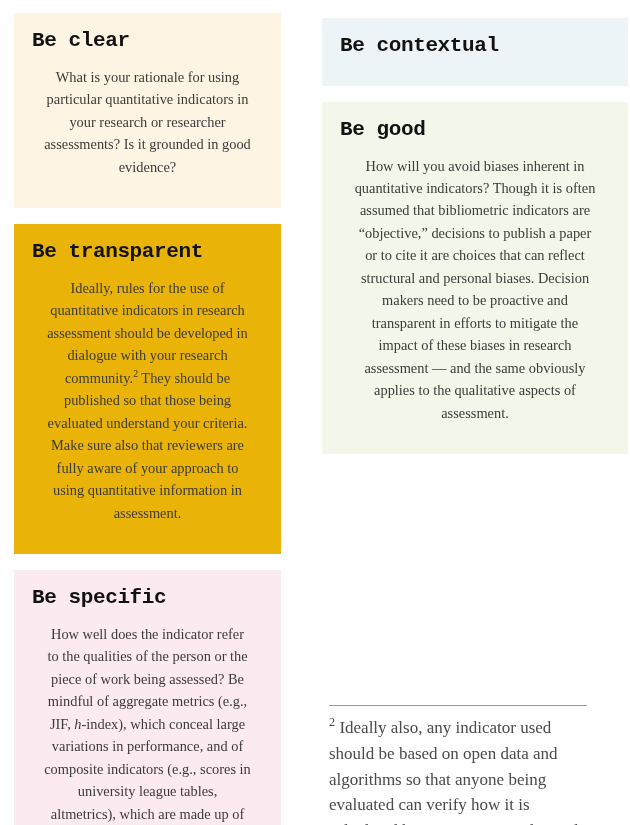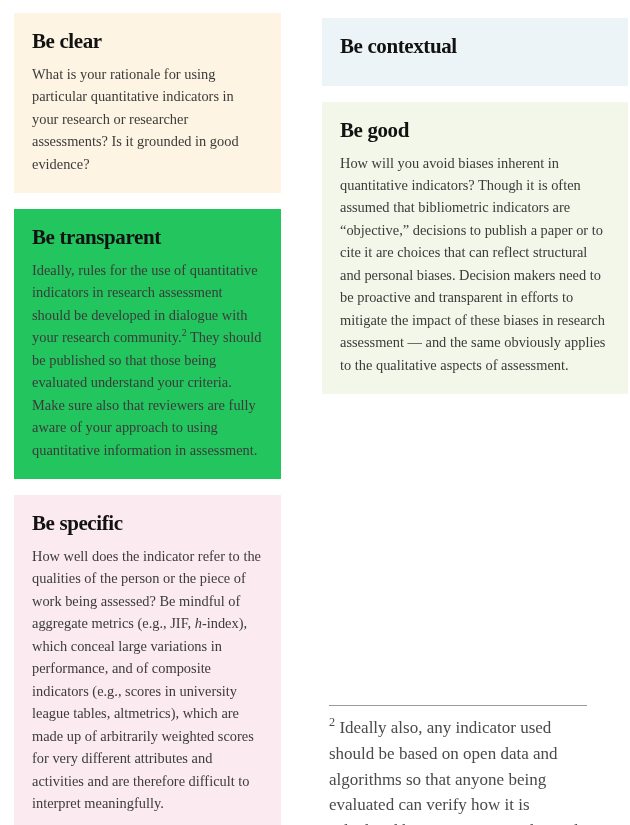--- a/index.html
+++ b/index.html
@@ -36,36 +36,36 @@
     width: 306px;
   }
 
   .card {
     box-sizing: border-box;
     padding: 16px 18px 18px 18px;
     margin-bottom: 16px;
   }
 
   .card-title {
-    font-family: Liberation Serif, serif;
+    font-family: Liberation Mono, monospace;
     font-weight: bold;
     font-size: 21px;
     line-height: 1.18;
     letter-spacing: -0.4px;
     color: #121212;
     margin: 0 0 9px 0;
   }
 
   .card-body {
     font-family: "Liberation Serif", serif;
     font-size: 14.4px;
     line-height: 1.56;
     color: #3c3b3a;
-    margin: 0;
-    text-align: left;
+    margin: 12px;
+    text-align: center;
   }
 
   .card-body .it { font-style: italic; }
   .card-body sup {
     font-size: 0.68em;
     vertical-align: super;
     line-height: 0;
   }
 
   
@@ -100,21 +100,21 @@
 
 <div class="page">
 
   <div class="col-left">
 
     <div class="card" style="background-color: rgb(253, 244, 227);">
       <h2 class="card-title">Be clear</h2>
       <p class="card-body">What is your rationale for using particular quantitative indicators in your research or researcher assessments? Is it grounded in good evidence?</p>
     </div>
 
-    <div class="card" style="background-color: #22c55e;">
+    <div class="card" style="background-color: #eab308;">
       <h2 class="card-title">Be transparent</h2>
       <p class="card-body">Ideally, rules for the use of quantitative indicators in research assessment should be developed in dialogue with your research community.<sup>2</sup> They should be published so that those being evaluated understand your criteria. Make sure also that reviewers are fully aware of your approach to using quantitative information in assessment.</p>
     </div>
 
     <div class="card" style="background-color: rgb(251, 234, 240);">
       <h2 class="card-title">Be specific</h2>
       <p class="card-body">How well does the indicator refer to the qualities of the person or the piece of work being assessed? Be mindful of aggregate metrics (e.g., JIF, <span class="it">h</span>-index), which conceal large variations in performance, and of composite indicators (e.g., scores in university league tables, altmetrics), which are made up of arbitrarily weighted scores for very different attributes and activities and are therefore difficult to interpret meaningfully.</p>
     </div>
 
   </div>

